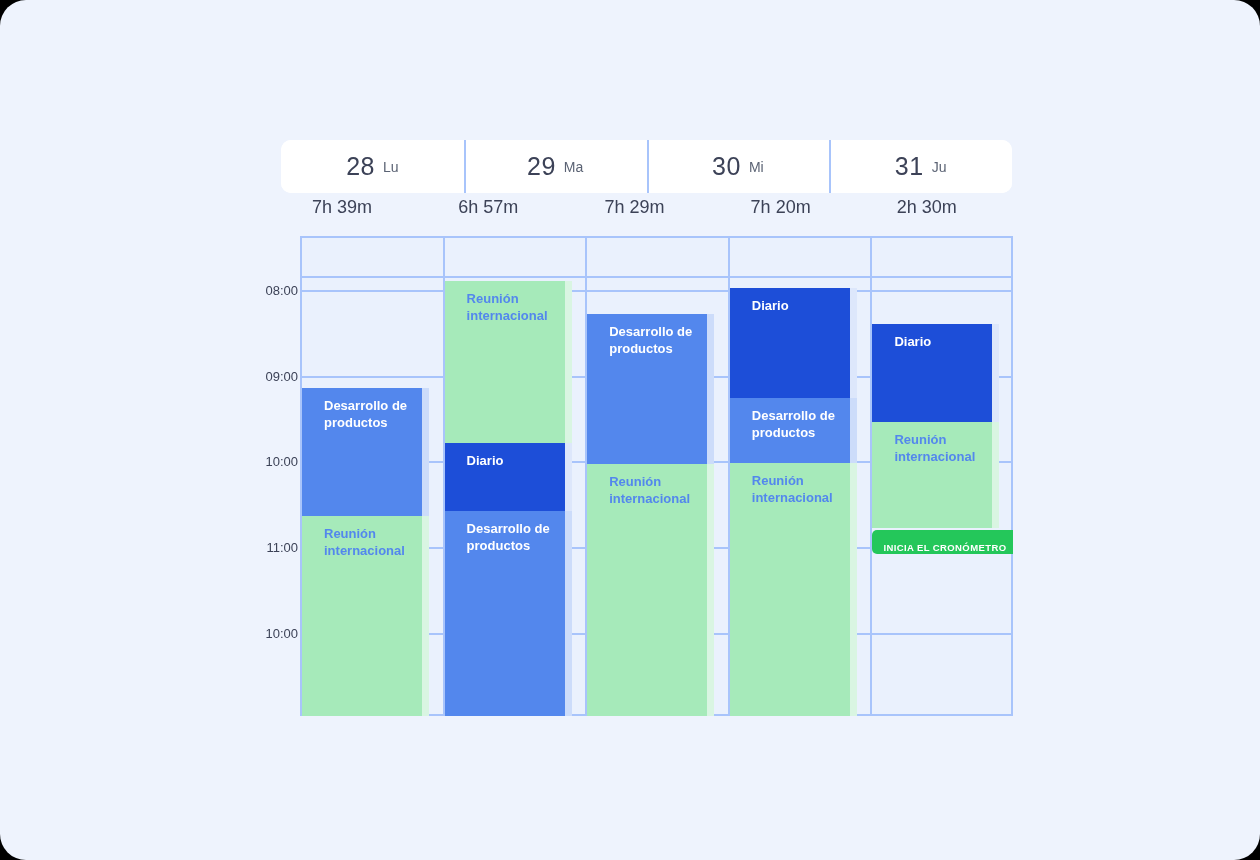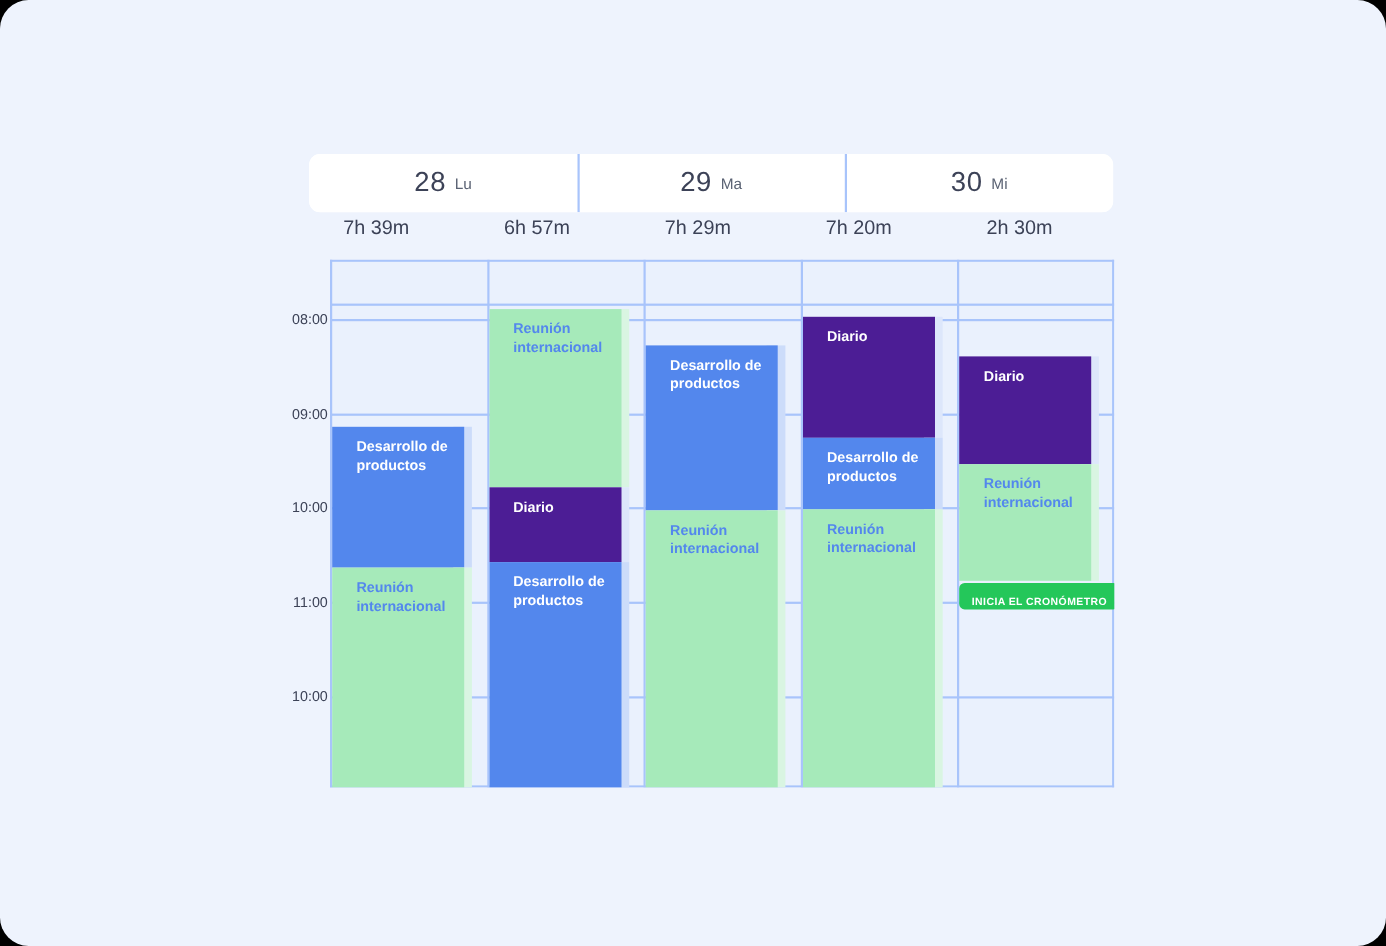--- a/index.html
+++ b/index.html
@@ -128,21 +128,21 @@
     left: 2px;
     width: 120px;
     padding: 9px 9px 0 22px;
     font-size: 13px;
     font-weight: bold;
     line-height: 17px;
     overflow: hidden;
   }
   .event.blue   { background: #5387ed; color: #ffffff; }
   .event.green  { background: #a6eaba; color: #5387ed; }
-  .event.lblue  { background: #4c1d95; color: #ffffff; }
+  .event.lblue  { background: #1d4ed8; color: #ffffff; }
 
   .ghost {
     position: absolute;
     width: 17px;
     left: 112px;
   }
   .ghost.blue   { background: #ccdcfa; }
   .ghost.green  { background: #d9f5e2; }
   .ghost.lblue  { background: #dde7fb; }
 
@@ -179,20 +179,24 @@
         <div class="day-num">28</div>
         <div class="day-abbr">Lu</div>
       </div>
       <div class="day-pill">
         <div class="day-num">29</div>
         <div class="day-abbr">Ma</div>
       </div>
       <div class="day-pill">
         <div class="day-num">30</div>
         <div class="day-abbr">Mi</div>
+      </div>
+      <div class="day-pill">
+        <div class="day-num">31</div>
+        <div class="day-abbr">Ju</div>
       </div>
     </div>
 
   <div id="totals-row">
       <div class="total-cell">7h 39m</div>
       <div class="total-cell">6h 57m</div>
       <div class="total-cell">7h 29m</div>
       <div class="total-cell">7h 20m</div>
       <div class="total-cell">2h 30m</div>
     </div>

